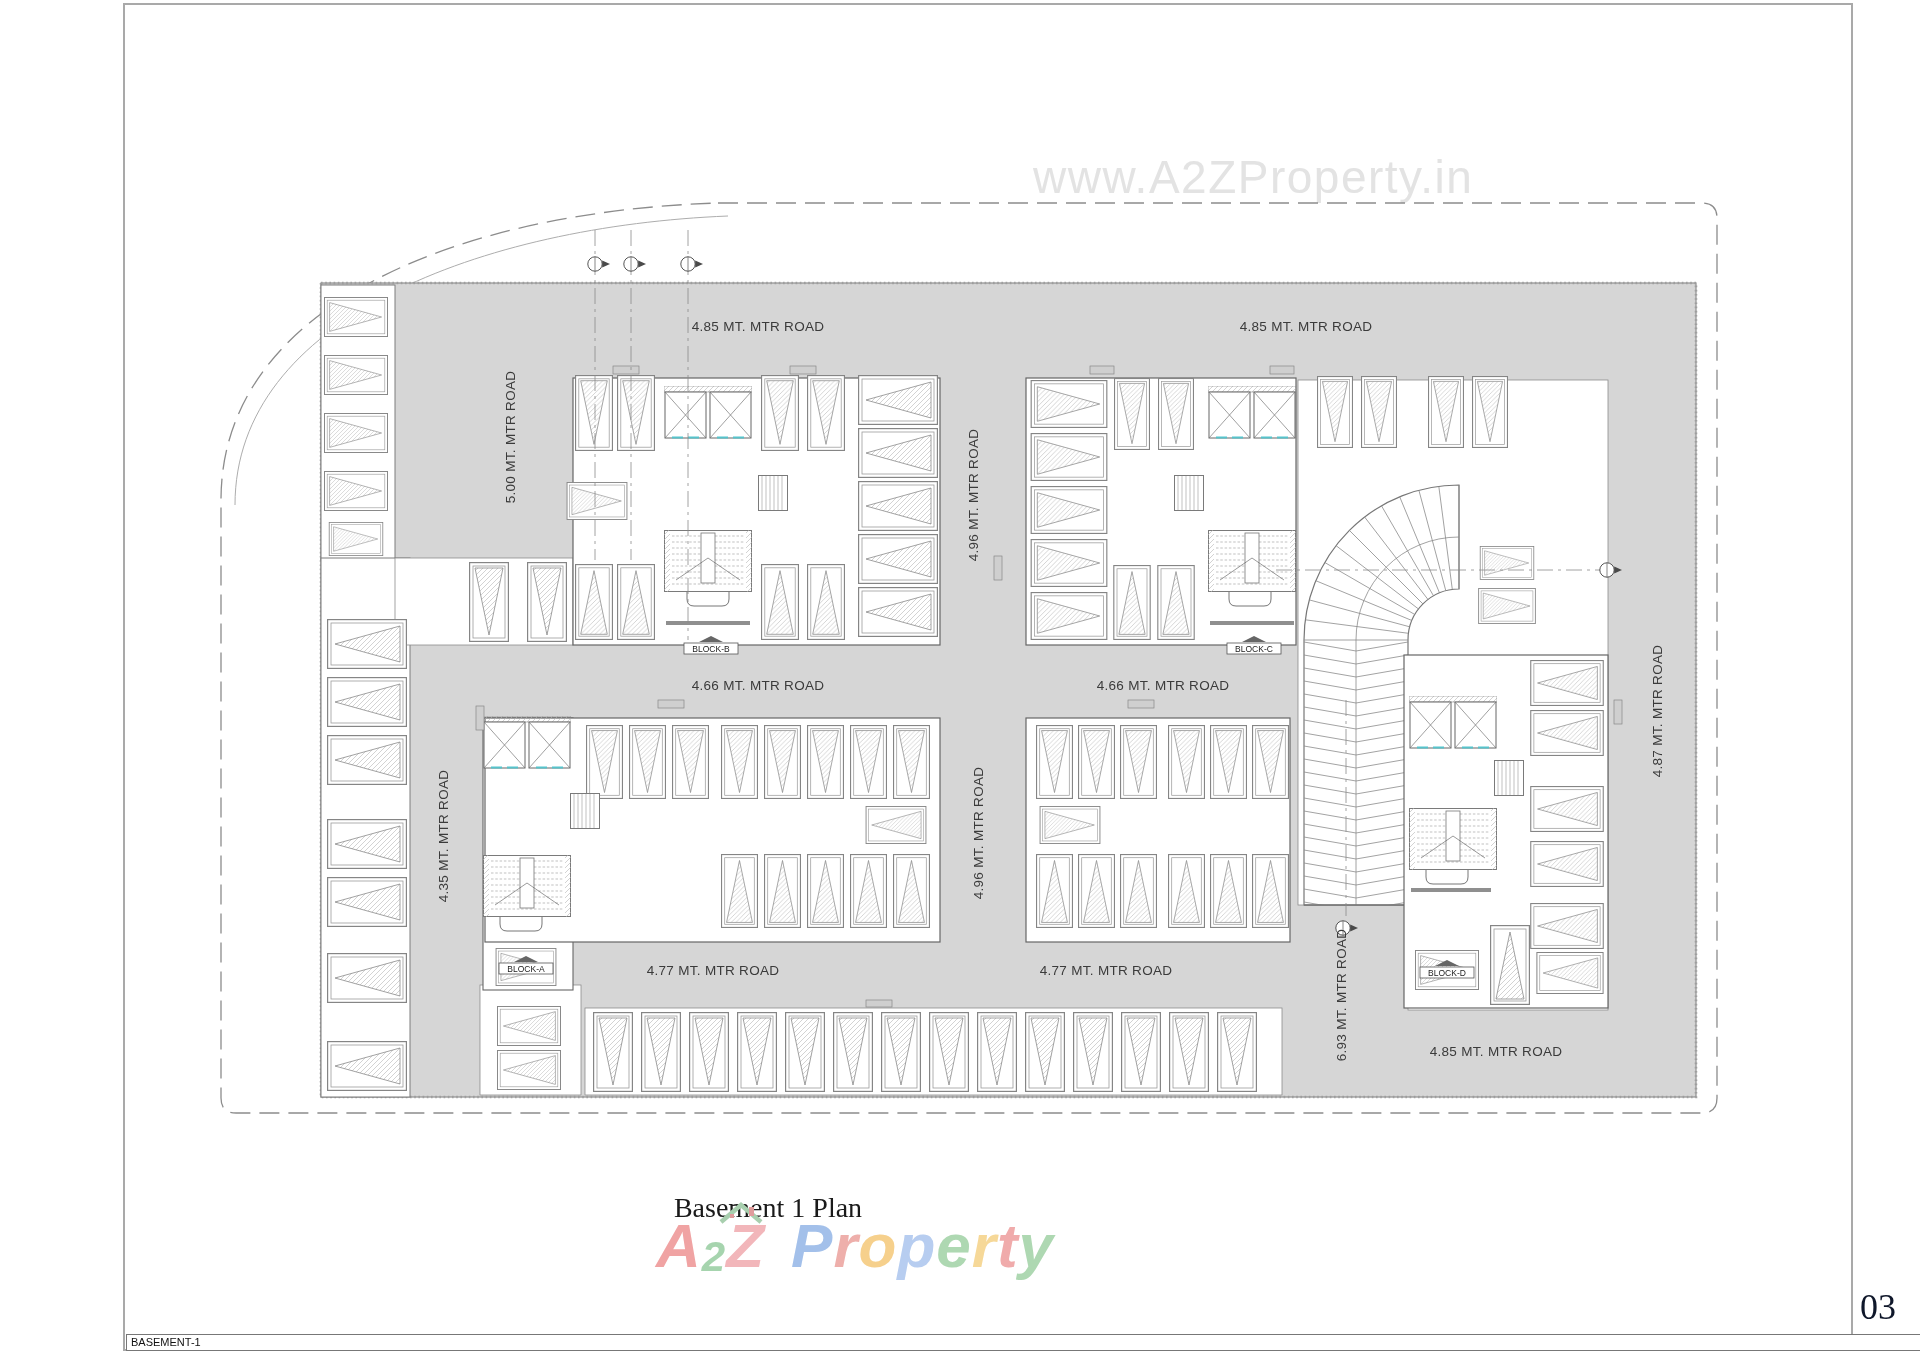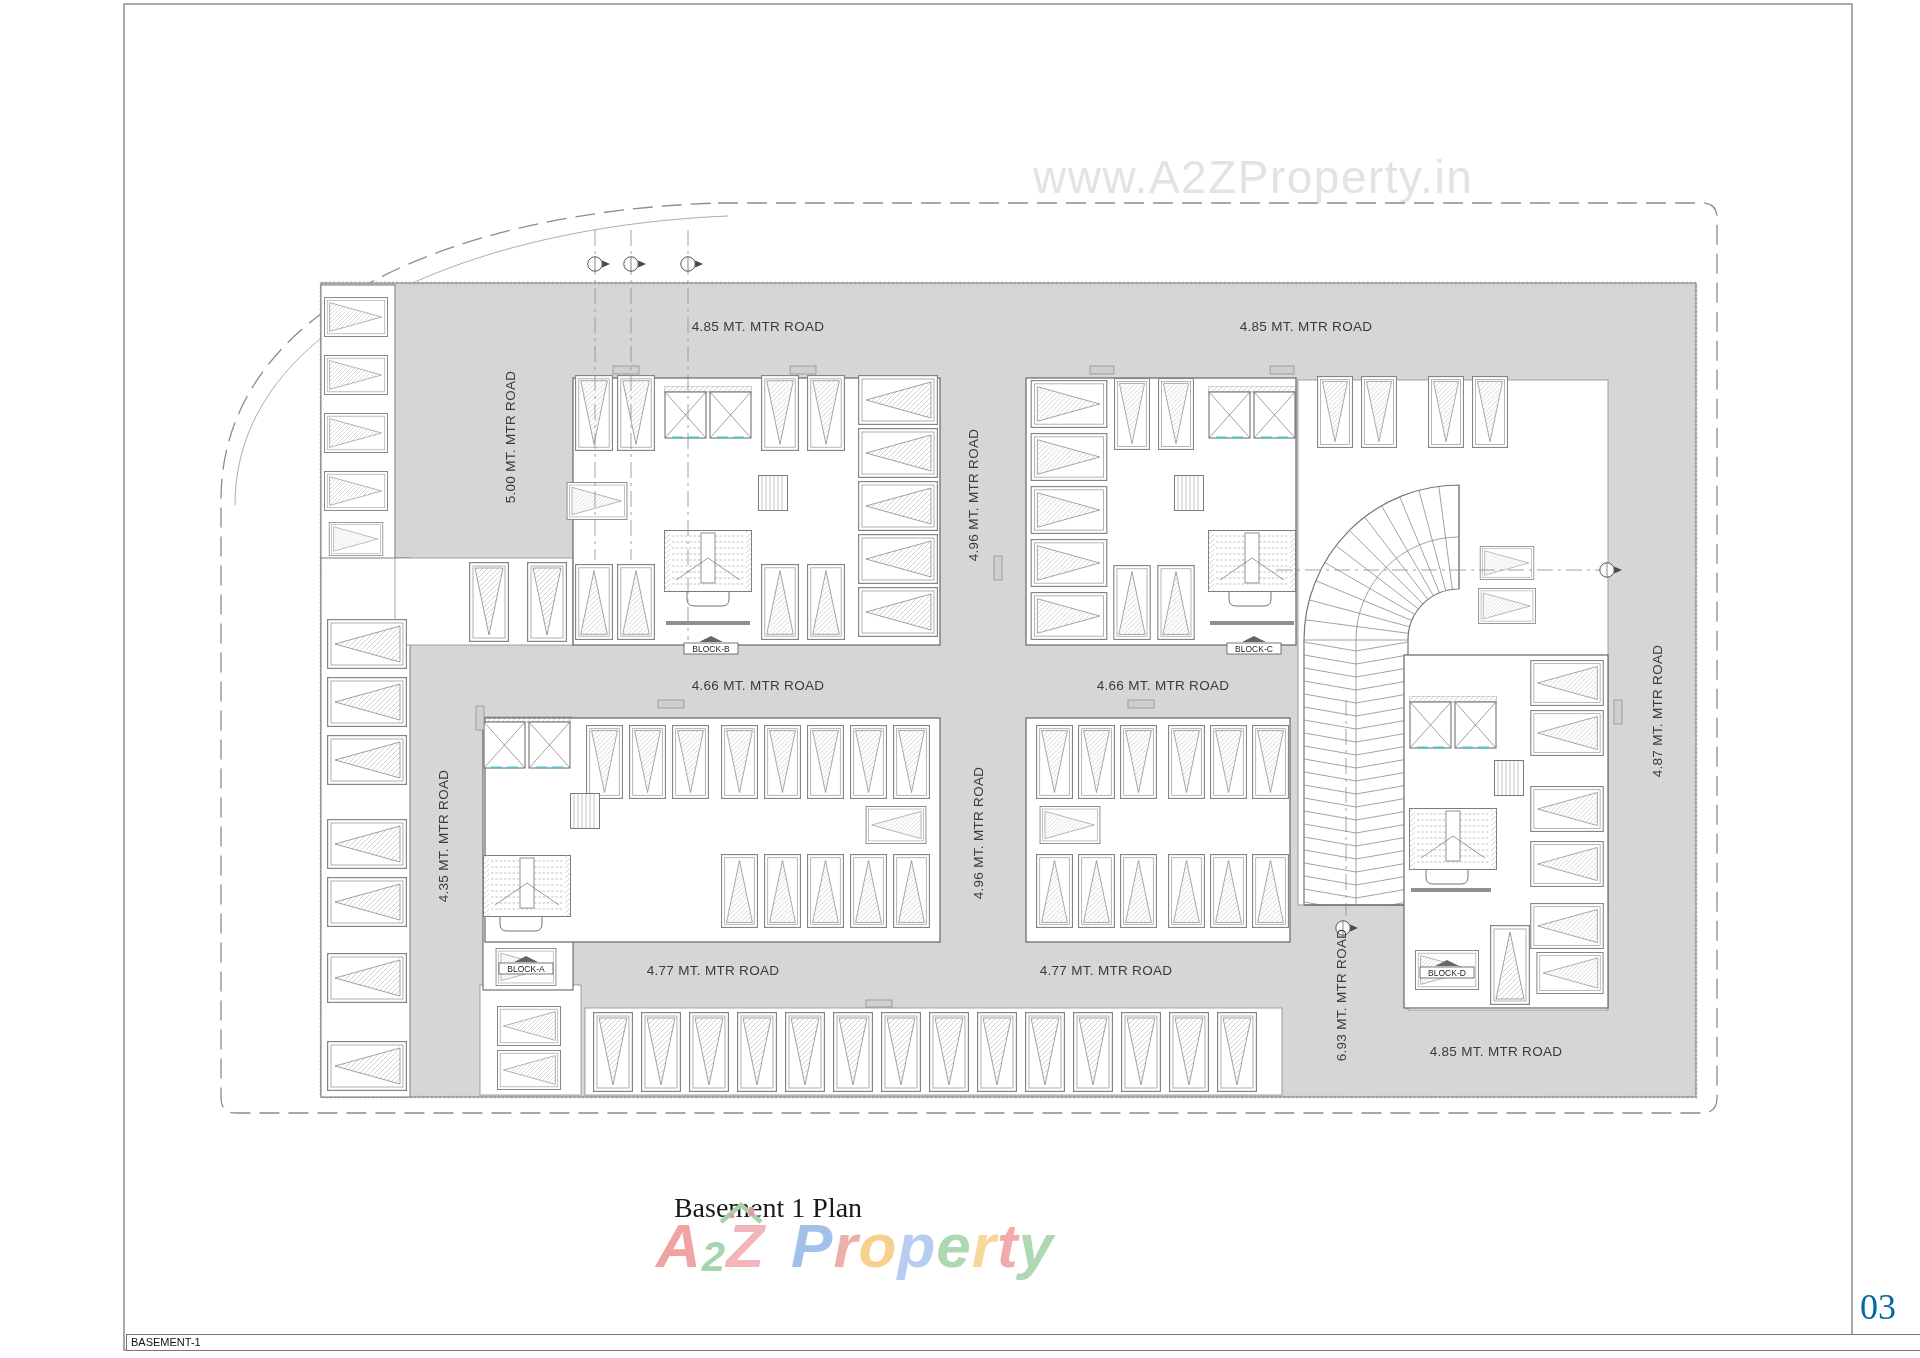--- a/index.html
+++ b/index.html
@@ -15,21 +15,21 @@
   .logo{position:absolute;left:628px;top:1210px;white-space:nowrap;
         font-weight:bold;font-size:62px;letter-spacing:1px;font-style:italic;}
   .logo .lt{display:inline-block;}
   .logo .sub{font-size:42px;position:relative;top:4px;}
   .logo .gap{margin-left:26px;}
   .logo-house{position:absolute;left:62px;top:-12px;}
   .strip{position:absolute;left:98px;top:1334px;width:1810px;height:17px;
          border:1px solid #777;box-sizing:border-box;background:#fff;
          font-size:11px;color:#111;line-height:15px;padding-left:4px;}
   .pagenum{position:absolute;left:1832px;top:1286px;font-family:"Liberation Serif",serif;
-           font-size:36px;color:#0369a1;}
+           font-size:36px;color:#0f172a;}
   .rlabel{font-family:"Liberation Sans",sans-serif;font-size:13.5px;fill:#3b3b3b;letter-spacing:.3px;}
   .btag{font-family:"Liberation Sans",sans-serif;font-size:8.5px;fill:#222;}
   text{text-anchor:middle;}
 </style>
 </head>
 <body>
 
 <div class="page">
 
   <div class="frame"></div>

